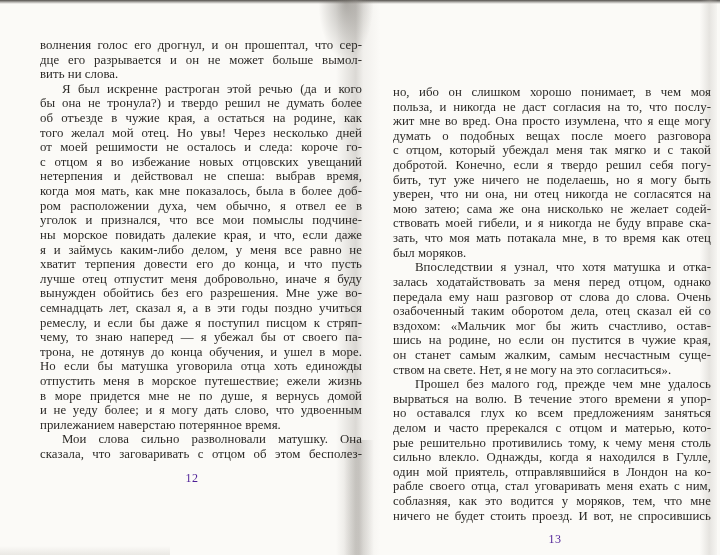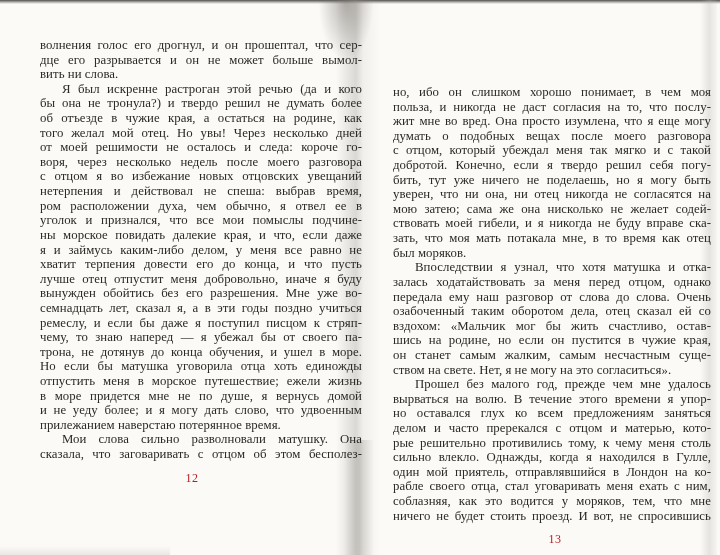--- a/index.html
+++ b/index.html
@@ -52,21 +52,21 @@
     overflow: hidden;
     letter-spacing: 0.05px;
   }
   .line.end { text-align-last: left; }
   .line.indent { text-indent: 22px; }
 
   .page-number {
     margin-top: 9px;
     text-align: center;
     font-size: 12px;
-    color: #b91c1c;
+    color: #4c1d95;
     letter-spacing: 0.5px;
   }
   .page-left  .page-number { transform: translateX(-9px); }
   .page-right .page-number { transform: translateX(3px); }
 </style>
 </head>
 <body>
 
 <div class="photo">
 
@@ -80,23 +80,23 @@
   <div class="page page-left">
     <div class="page-text">
         <div class="line">волнения голос его дрогнул, и он прошептал, что сер-</div>
         <div class="line">дце его разрывается и он не может больше вымол-</div>
         <div class="line end">вить ни слова.</div>
         <div class="line indent">Я был искренне растроган этой речью (да и кого</div>
         <div class="line">бы она не тронула?) и твердо решил не думать более</div>
         <div class="line">об отъезде в чужие края, а остаться на родине, как</div>
         <div class="line">того желал мой отец. Но увы! Через несколько дней</div>
         <div class="line">от моей решимости не осталось и следа: короче го-</div>
-        <div class="line">воря, через несколько недель после моего разговора</div>
         <div class="line">с отцом я во избежание новых отцовских увещаний</div>
         <div class="line">нетерпения и действовал не спеша: выбрав время,</div>
+        <div class="line">когда моя мать, как мне показалось, была в более доб-</div>
         <div class="line">ром расположении духа, чем обычно, я отвел ее в</div>
         <div class="line">уголок и признался, что все мои помыслы подчине-</div>
         <div class="line">ны морское повидать далекие края, и что, если даже</div>
         <div class="line">я и займусь каким-либо делом, у меня все равно не</div>
         <div class="line">хватит терпения довести его до конца, и что пусть</div>
         <div class="line">лучше отец отпустит меня добровольно, иначе я буду</div>
         <div class="line">вынужден обойтись без его разрешения. Мне уже во-</div>
         <div class="line">семнадцать лет, сказал я, а в эти годы поздно учиться</div>
         <div class="line">ремеслу, и если бы даже я поступил писцом к стряп-</div>
         <div class="line">чему, то знаю наперед — я убежал бы от своего па-</div>

